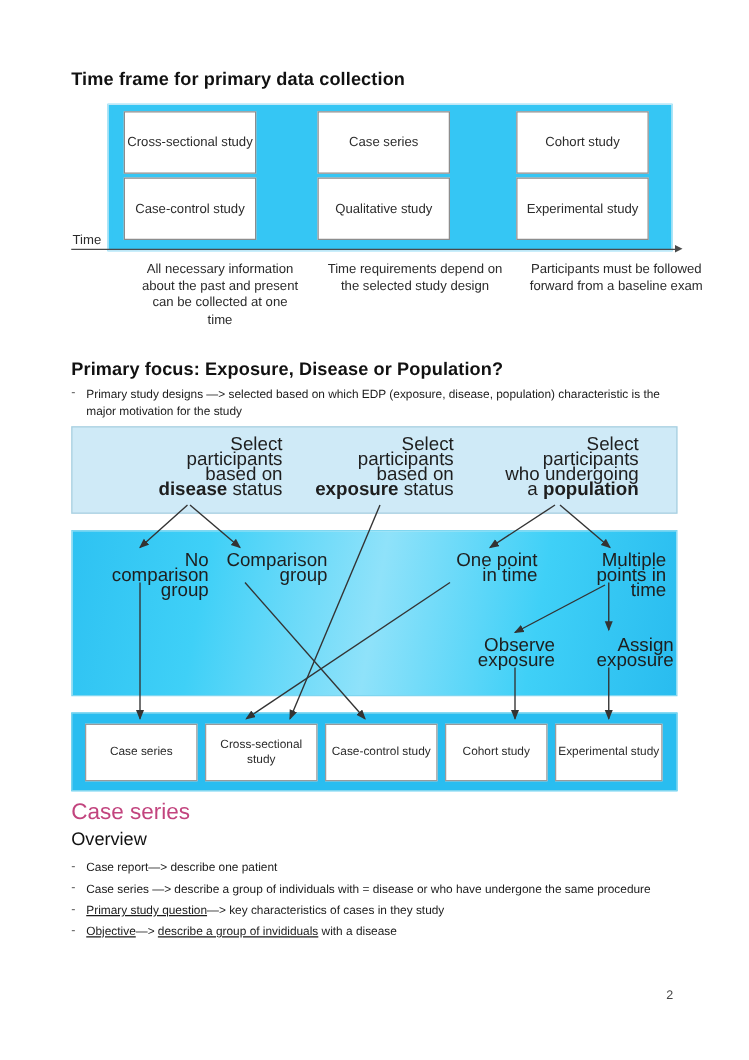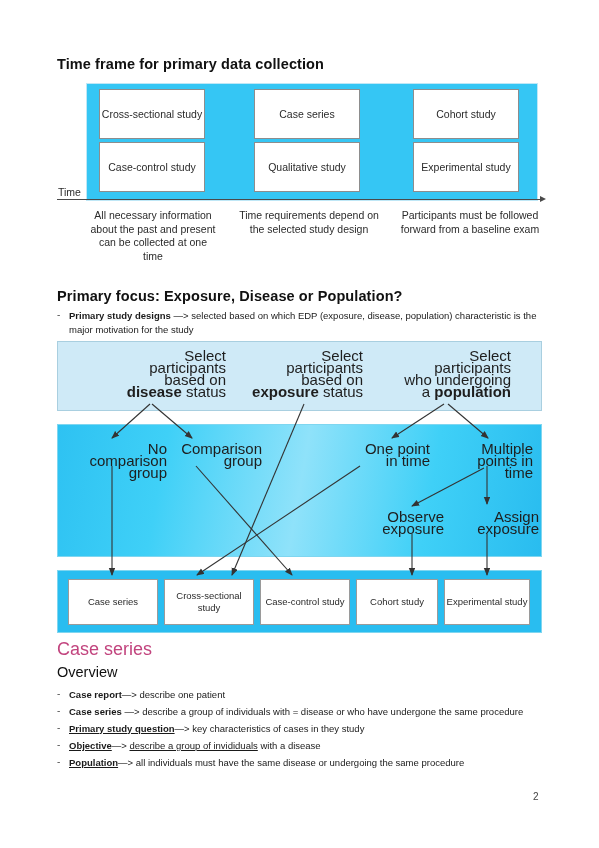--- a/index.html
+++ b/index.html
@@ -38,33 +38,33 @@
   .time-label{
     position:absolute;font-size:10.5px;color:#2b2b2b;
   }
   .axis-line{position:absolute;height:1px;background:#4a4a4a;z-index:4;}
   .axis-head{
     position:absolute;width:0;height:0;z-index:4;
     border-top:3.5px solid transparent;border-bottom:3.5px solid transparent;
     border-left:6px solid #4a4a4a;
   }
   .cap{
-    position:absolute;text-align:center;font-size:10.5px;line-height:13.5px;color:#2b2b2b;
+    position:absolute;text-align:center;font-size:10.5px;line-height:13.5px;color:#2b2b2b;margin-left:23px;
   }
 
   
   .blist{position:absolute;}
   .bullet{
     position:relative;font-size:9.5px;line-height:13.5px;color:#1a1a1a;
     padding-left:16px;margin-bottom:3.5px;
   }
   .bullet:before{
     content:"-";position:absolute;left:4px;top:-1px;color:#555;font-size:10px;
   }
-  .bullet b{font-weight:bold;margin-top:38px;}
+  .bullet b{font-weight:normal;margin-top:38px;}
   .bullet u{text-decoration:underline;}
 
   
   .d2{position:absolute;}
   .band{position:absolute;}
   .band-top{background:#cfeaf7;border:1px solid #a9cfe0;}
   .band-mid{
     background:linear-gradient(100deg,#2ec2f2 0%,#3fd0f7 22%,#8fe2fa 50%,#3fd0f7 76%,#29bcef 100%);
     border:1px solid #7fd6f0;
   }
@@ -206,19 +206,16 @@
     </div>
 
     <div class="bullet">
       <b><u>Primary study question</u></b><span>—&gt; key characteristics of cases in they study</span>
     </div>
 
     <div class="bullet">
       <b><u>Objective</u></b><span>—&gt; </span><u>describe a group of invididuals</u><span> with a disease</span>
     </div>
 
-    <div class="bullet">
-      <b><u>Population</u></b><span>—&gt; all individuals must have the same disease or undergoing the same procedure</span>
-    </div>
   </div>
 
   <div class="pageno" style="left:533px;top:791px;">2</div>
 </div>
 
 </body></html>

